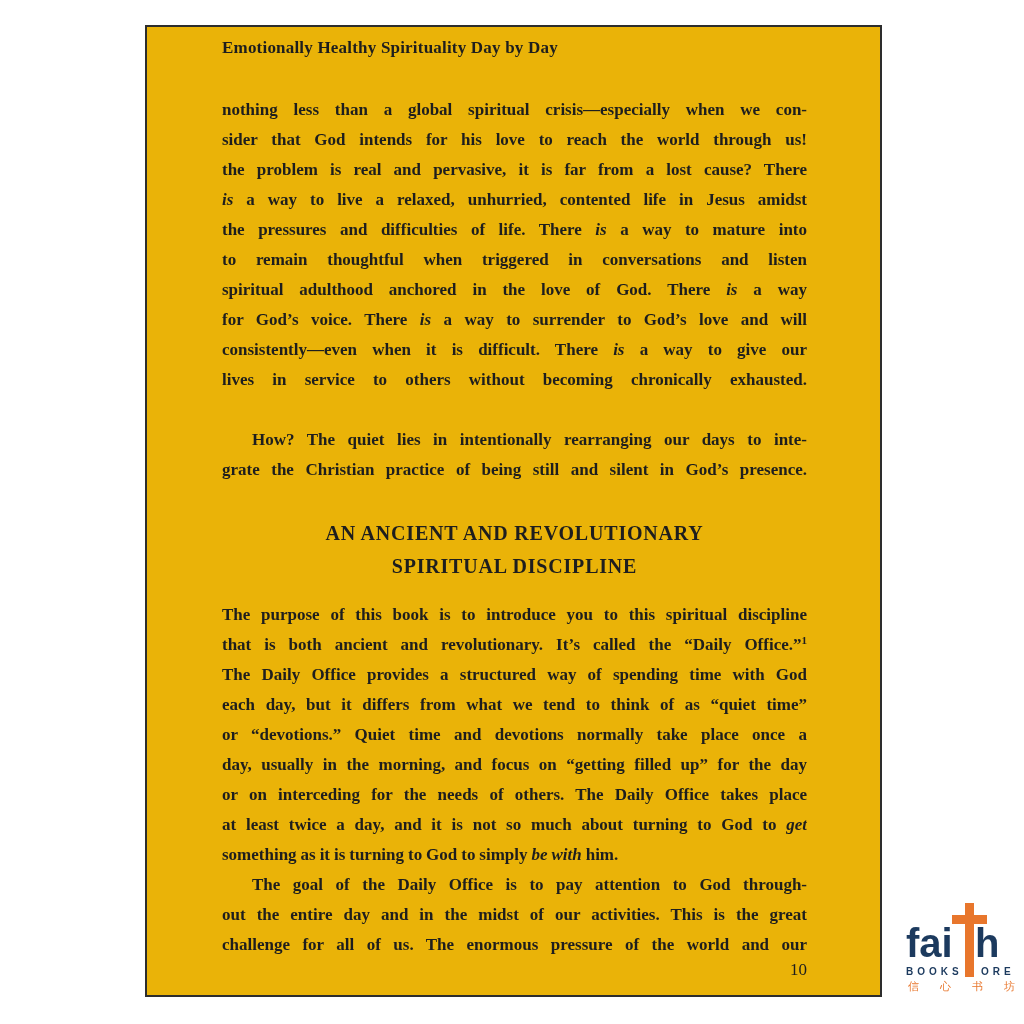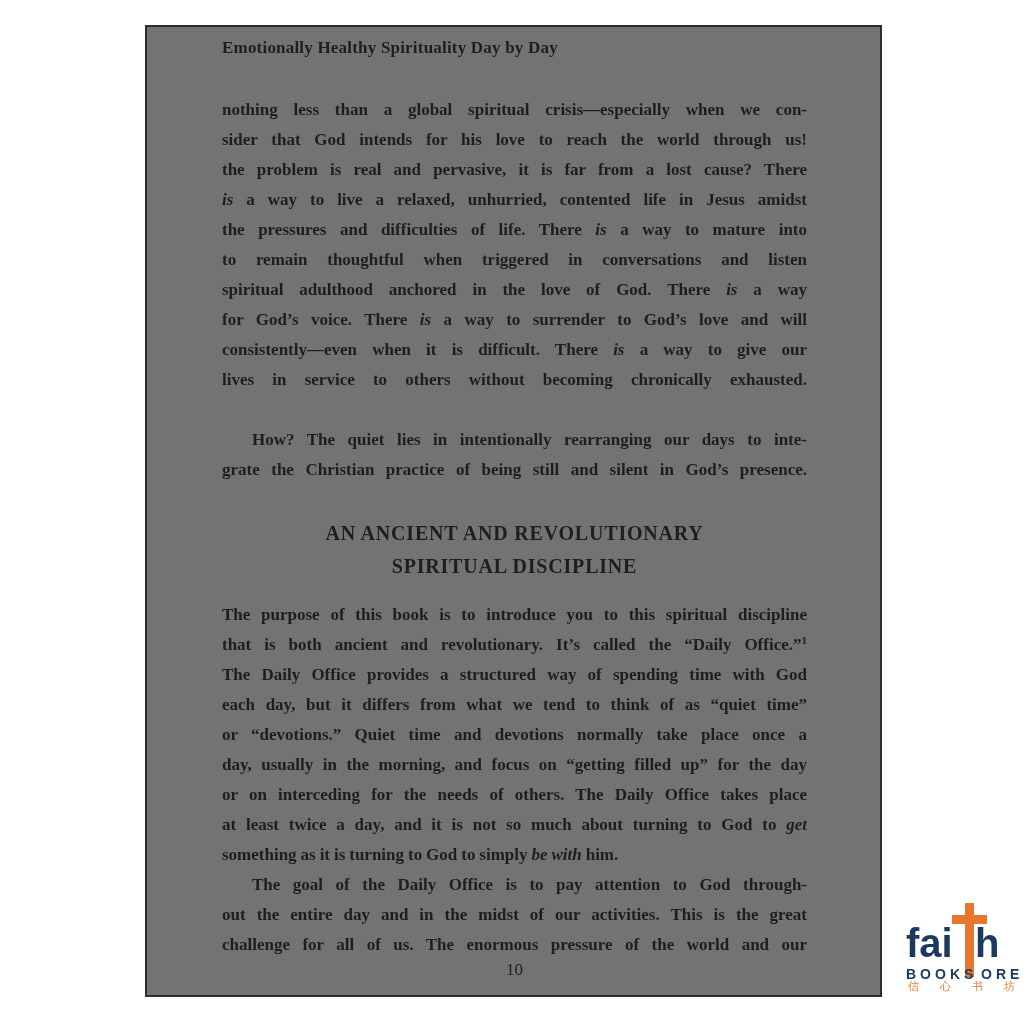--- a/index.html
+++ b/index.html
@@ -3,59 +3,59 @@
 <meta charset="utf-8">
 <style>
   html,body{margin:0;padding:0;}
   body{
     width:1024px;height:1024px;position:relative;background:#ffffff;
     font-family:"Liberation Serif",serif;color:var(--ink,#1e1e1e);
     overflow:hidden;
   }
   .page{
     position:absolute;left:145px;top:25px;width:737px;height:972px;
-    box-sizing:border-box;border:2px solid #2d2d2d;background:#737373;
+    box-sizing:border-box;border:2px solid #2d2d2d;background:#eab308;
   }
   .running-head{
     position:absolute;left:75px;top:11px;font-weight:bold;font-size:17px;
     letter-spacing:.2px;white-space:nowrap;
   }
   .para{position:absolute;left:75px;width:585px;font-size:17px;word-spacing:-.3px;}
   .line{height:30px;line-height:30px;text-align:justify;overflow:hidden;font-weight:bold;}
   .line::after{content:"";display:inline-block;width:100%;height:0;vertical-align:top;}
   .line.indent{text-indent:30px;}
   .line.ragged{text-align:left;}
   .line.ragged::after{content:none;}
   .p1{top:68px}.p2{top:128px}.p3{top:398px}.p4{top:573px}.p5{top:843px}
   .heading{
     position:absolute;left:75px;top:490px;width:585px;text-align:center;
     font-weight:bold;font-size:20px;line-height:33px;letter-spacing:.8px;
   }
   .pagenum{
-    position:absolute;left:75px;top:933px;width:585px;text-align:center;font-size:17px;
+    position:absolute;left:75px;top:933px;width:585px;text-align:right;font-size:17px;
   }
   sup{font-size:11px;line-height:0;vertical-align:6px;}
   i{font-style:italic;}
 
   
   .logo{
     position:absolute;left:896px;top:900px;width:124px;height:92px;
     font-family:"Liberation Sans",sans-serif;
     margin-left:8px;
   }
   .cross-v{position:absolute;left:61px;top:3px;width:9px;height:74px;background:var(--orange,#e8762c);}
   .cross-h{position:absolute;left:48px;top:15px;width:35px;height:9px;background:var(--orange,#e8762c);}
   .logo-fai,.logo-h{
     position:absolute;top:23px;font-size:40px;font-weight:bold;line-height:40px;
     color:var(--navy,#1c3a5e);letter-spacing:0;
   }
   .logo-fai{left:2px;}
   .logo-h{left:71px;}
   .logo-books,.logo-ore{
-    position:absolute;top:66px;font-size:14px;font-weight:bold;letter-spacing:4px;
+    position:absolute;top:66px;font-size:10px;font-weight:bold;letter-spacing:4px;
     color:var(--navy,#1c3a5e);white-space:nowrap;text-align:center;
   }
   .logo-books{left:2px;}
   .logo-ore{left:77px;}
   .logo-cn{
     position:absolute;left:4px;top:79px;font-size:11px;letter-spacing:21px;
     color:var(--orange,#e8762c);white-space:nowrap;
   }
 </style>
 </head>

